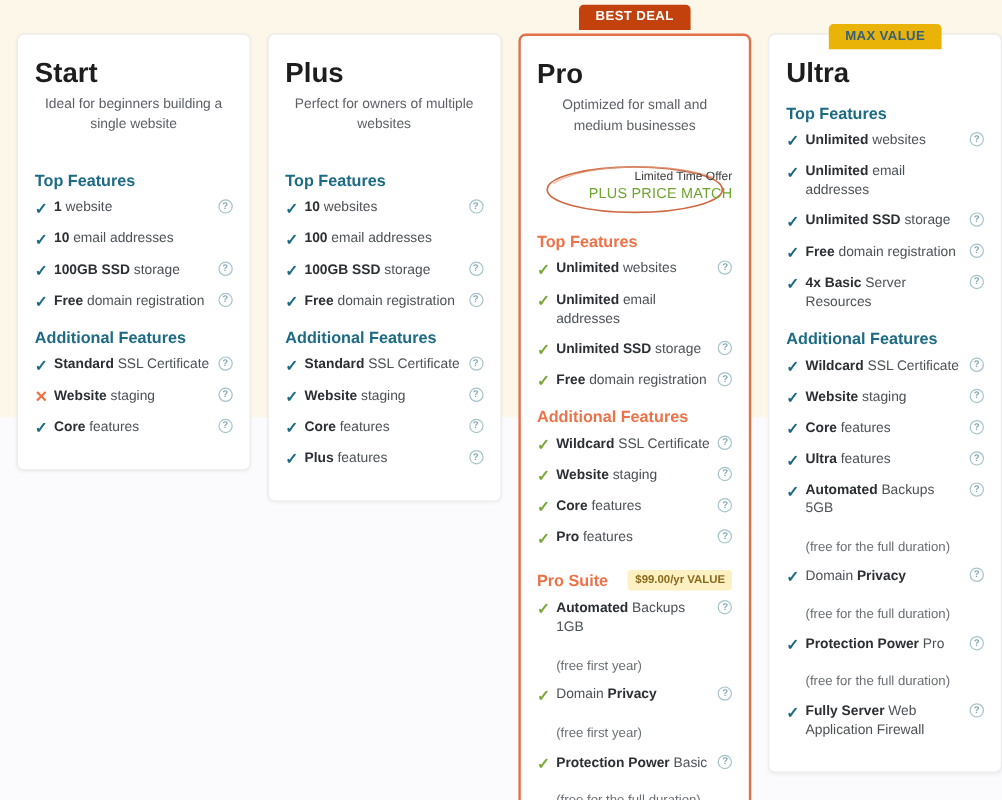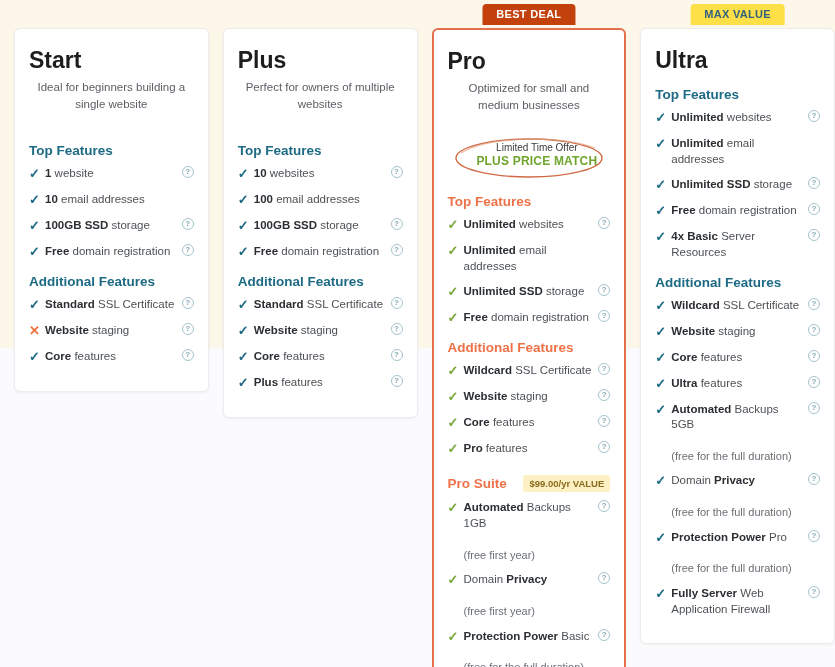--- a/index.html
+++ b/index.html
@@ -46,21 +46,21 @@
     top: 4px; left: 50%;
     transform: translateX(-50%);
     font-size: 11px;
     font-weight: bold;
     letter-spacing: .3px;
     padding: 4px 14px 5px 14px;
     border-radius: 4px 4px 0 0;
     white-space: nowrap;
   }
   .badge.best { background: #c2410c; color: #ffffff; }
-  .badge.max  { background: #fde047; color: #33607c; font-weight: bold; }
+  .badge.max  { background: #eab308; color: #33607c; font-weight: bold; margin-top: 16px; }
 
   .card {
     background: #ffffff;
     border-radius: 6px;
     border: 1px solid #ececec;
     padding: 18px 14px 16px 14px;
     box-shadow: 0 1px 3px rgba(0,0,0,0.05);
   }
   .card.featured {
     border: 2px solid #e2714b;
@@ -85,24 +85,24 @@
 
   
   .offer {
     position: relative;
     height: 46px;
     margin: 4px 0 6px 0;
   }
   .offer svg { position: absolute; left: 50%; top: 0; transform: translateX(-50%); }
   .offer-text {
     position: absolute; left: 16px; right: 0; top: 7px;
-    text-align: center;
+    text-align: right;
   }
   .offer-line1 { font-size: 10px; color: #3b3b3b; line-height: 1.3; }
-  .offer-line2 { font-size: 12px; color: #6fa52e; font-weight: bold; letter-spacing: .2px; line-height: 1.3; }
+  .offer-line2 { font-size: 12px; color: #6fa52e; font-weight: normal; letter-spacing: .2px; line-height: 1.3; }
 
   .sec-head {
     font-size: 13.5px;
     font-weight: bold;
     margin: 14px 0 8px 0;
     color: #1d6a84;
   }
   .sec-head.orange { color: #ee7248; }
   .sec-head.suite-row {
     display: flex; align-items: center; justify-content: space-between;

